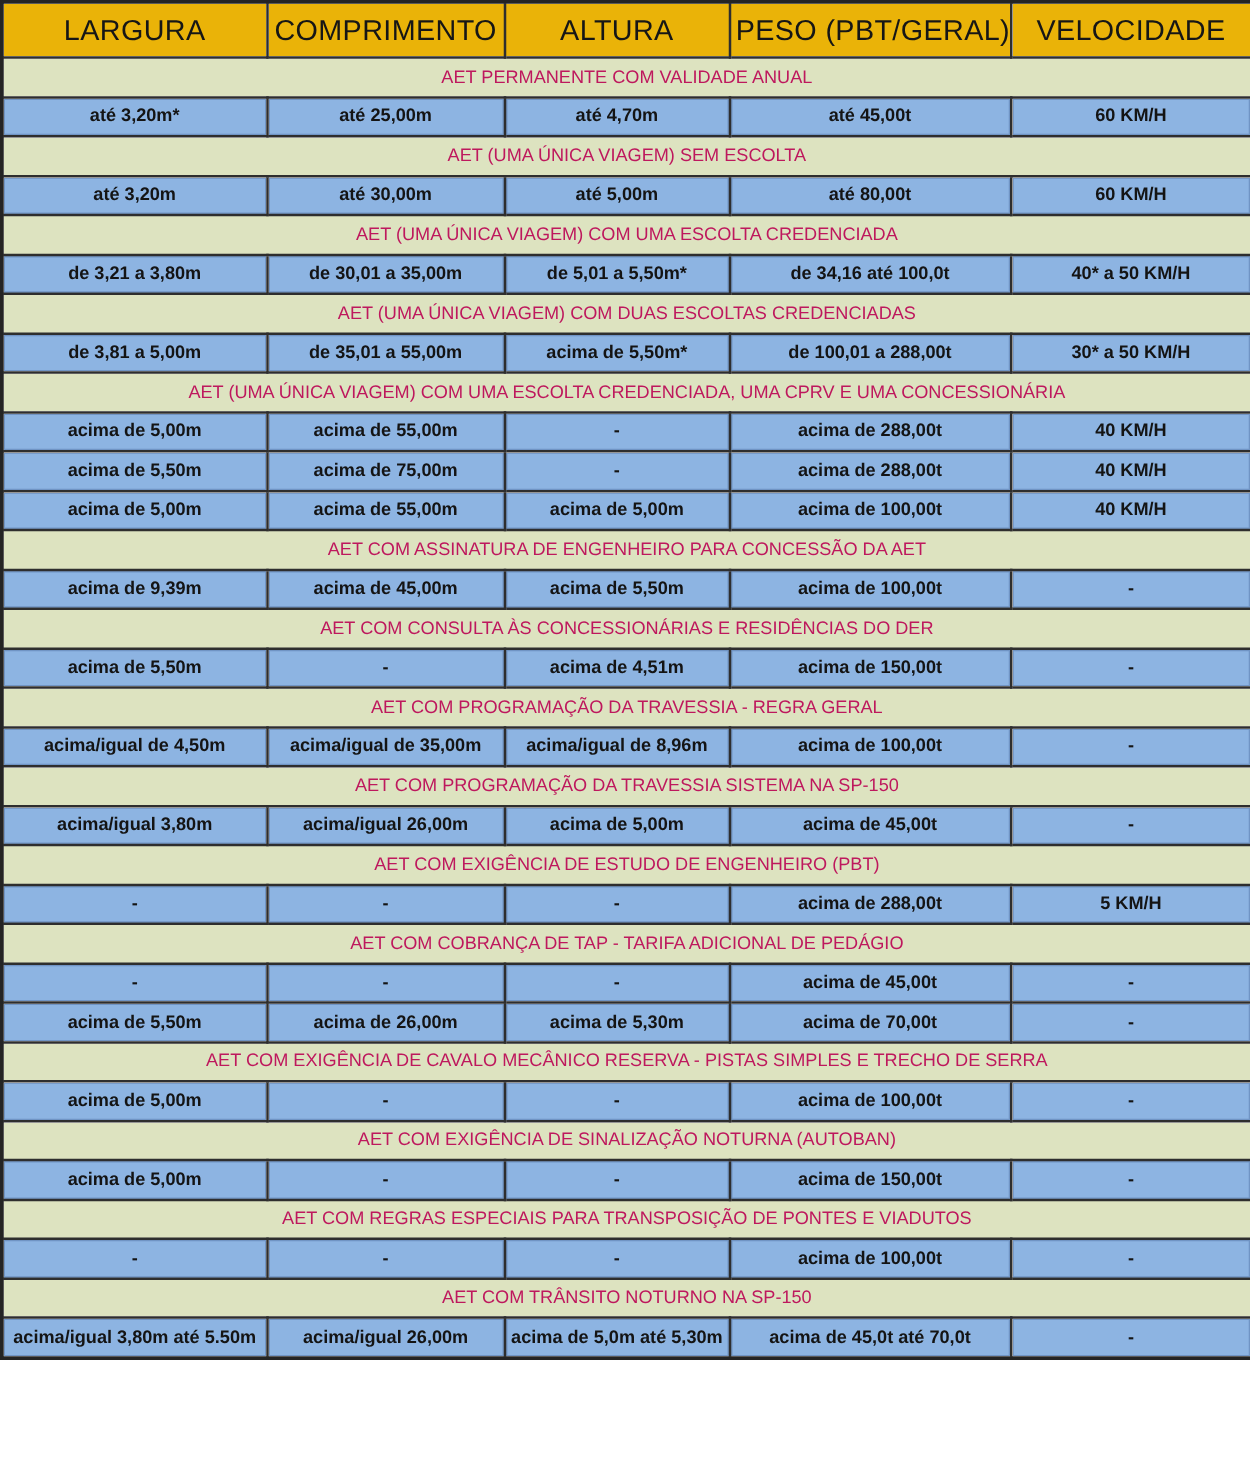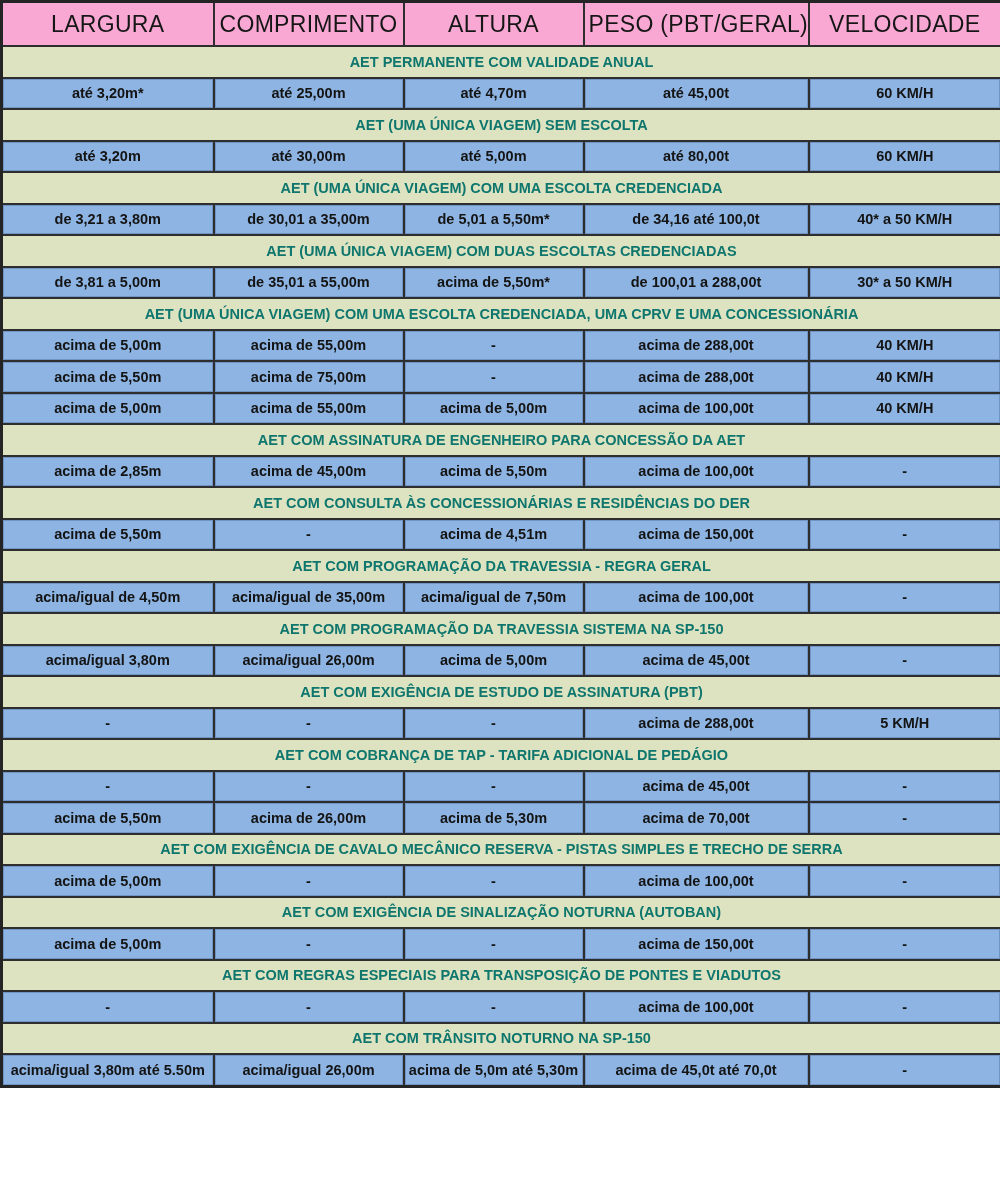--- a/index.html
+++ b/index.html
@@ -20,31 +20,31 @@
   table.aet th,
   table.aet td {
     border: 2px solid #2e2e2e;
     text-align: center;
     vertical-align: middle;
     padding: 0 4px;
     overflow: hidden;
     white-space: nowrap;
   }
   table.aet th {
-    background: #f9a8d4;
+    background: #eab308;
     height: 42px;
     font-size: 23px;
     font-weight: 400;
     color: #161616;
     letter-spacing: 0.3px;
   }
   tr.section-row td {
     background: #dde3c0;
-    color: #0f766e;
-    font-weight: 700;
+    color: #be185d;
+    font-weight: 400;
     font-size: 14.5px;
     height: 29.5px;
   }
   tr.data-row td {
     background: #8db4e2;
     color: #141414;
     font-weight: 700;
     font-size: 14.5px;
     height: 29.5px;
     box-shadow: inset 0 0 0 1px rgba(60, 90, 140, 0.35);
@@ -132,21 +132,21 @@
         <td>acima de 5,00m</td>
         <td>acima de 55,00m</td>
         <td>acima de 5,00m</td>
         <td>acima de 100,00t</td>
         <td>40 KM/H</td>
       </tr>
       <tr class="section-row">
         <td colspan="5">AET COM ASSINATURA DE ENGENHEIRO PARA CONCESSÃO DA AET</td>
       </tr>
       <tr class="data-row">
-        <td>acima de 2,85m</td>
+        <td>acima de 9,39m</td>
         <td>acima de 45,00m</td>
         <td>acima de 5,50m</td>
         <td>acima de 100,00t</td>
         <td>-</td>
       </tr>
       <tr class="section-row">
         <td colspan="5">AET COM CONSULTA ÀS CONCESSIONÁRIAS E RESIDÊNCIAS DO DER</td>
       </tr>
       <tr class="data-row">
         <td>acima de 5,50m</td>
@@ -154,36 +154,36 @@
         <td>acima de 4,51m</td>
         <td>acima de 150,00t</td>
         <td>-</td>
       </tr>
       <tr class="section-row">
         <td colspan="5">AET COM PROGRAMAÇÃO DA TRAVESSIA - REGRA GERAL</td>
       </tr>
       <tr class="data-row">
         <td>acima/igual de 4,50m</td>
         <td>acima/igual de 35,00m</td>
-        <td>acima/igual de 7,50m</td>
+        <td>acima/igual de 8,96m</td>
         <td>acima de 100,00t</td>
         <td>-</td>
       </tr>
       <tr class="section-row">
         <td colspan="5">AET COM PROGRAMAÇÃO DA TRAVESSIA SISTEMA NA SP-150</td>
       </tr>
       <tr class="data-row">
         <td>acima/igual 3,80m</td>
         <td>acima/igual 26,00m</td>
         <td>acima de 5,00m</td>
         <td>acima de 45,00t</td>
         <td>-</td>
       </tr>
       <tr class="section-row">
-        <td colspan="5">AET COM EXIGÊNCIA DE ESTUDO DE ASSINATURA (PBT)</td>
+        <td colspan="5">AET COM EXIGÊNCIA DE ESTUDO DE ENGENHEIRO (PBT)</td>
       </tr>
       <tr class="data-row">
         <td>-</td>
         <td>-</td>
         <td>-</td>
         <td>acima de 288,00t</td>
         <td>5 KM/H</td>
       </tr>
       <tr class="section-row">
         <td colspan="5">AET COM COBRANÇA DE TAP - TARIFA ADICIONAL DE PEDÁGIO</td>

